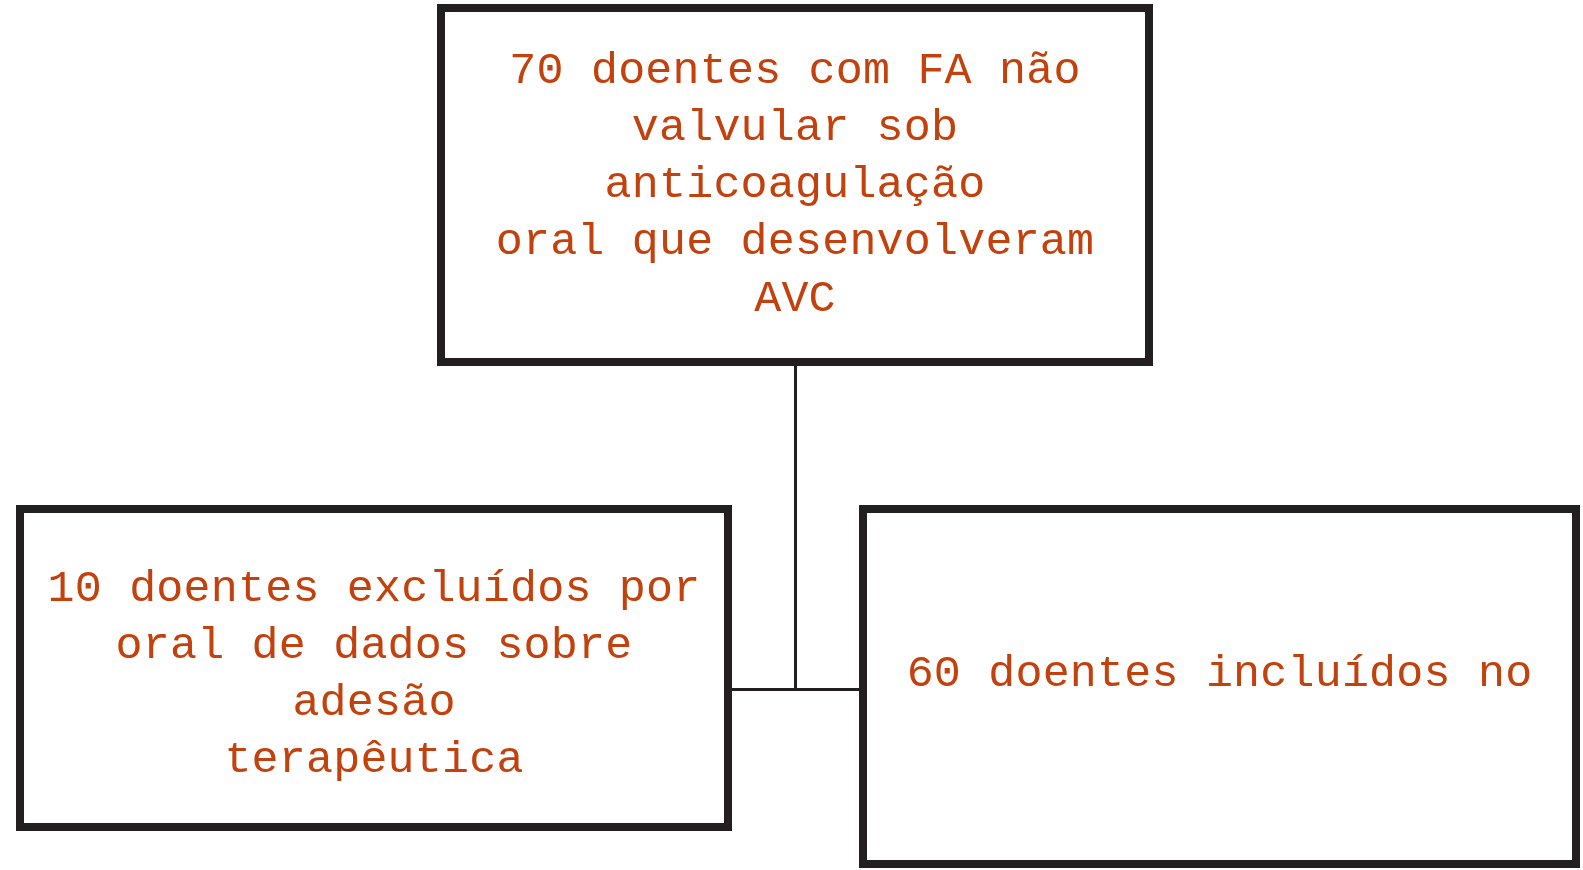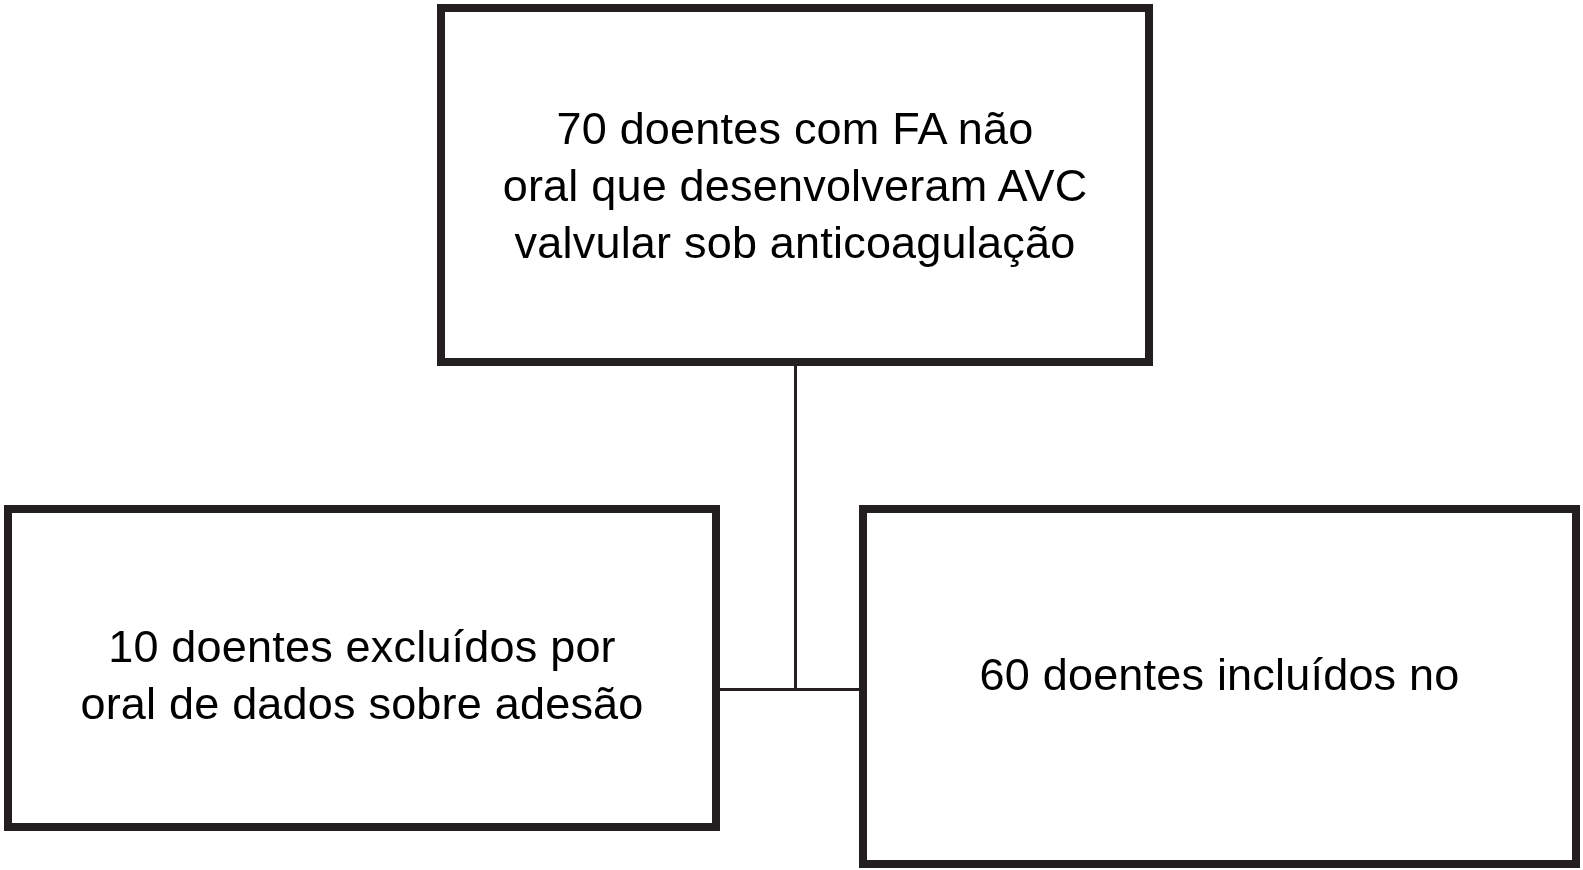--- a/index.html
+++ b/index.html
@@ -6,40 +6,40 @@
     margin: 0;
     padding: 0;
     background: #ffffff;
   }
   .canvas {
     position: relative;
     width: 1583px;
     height: 870px;
     background: #ffffff;
     overflow: hidden;
-    font-family: Liberation Sans, sans-serif;
-    color: #000000;
+    font-family: Liberation Mono, monospace;
+    color: #c2410c;
   }
   .box {
     position: absolute;
     box-sizing: border-box;
     border: 8px solid #231f20;
     background: #ffffff;
     display: flex;
     align-items: center;
     justify-content: center;
   }
   .box-top {
     left: 437px;
     top: 4px;
     width: 716px;
     height: 362px;
   }
   .box-left {
-    left: 4px;
+    left: 16px;
     top: 505px;
     width: 716px;
     height: 326px;
   }
   .box-right {
     left: 859px;
     top: 505px;
     width: 721px;
     height: 363px;
   }
@@ -69,32 +69,33 @@
   }
 </style>
 </head>
 <body>
 
 <div class="canvas">
 
   <div class="box box-top">
     <div class="box-text">
       <div>70 doentes com FA não</div>
+      <div>valvular sob anticoagulação</div>
       <div>oral que desenvolveram AVC</div>
-      <div>valvular sob anticoagulação</div>
     </div>
   </div>
 
   <div class="connector connector-v"></div>
   <div class="connector connector-h"></div>
 
   <div class="box box-left">
     <div class="box-text">
       <div>10 doentes excluídos por</div>
       <div>oral de dados sobre adesão</div>
+      <div>terapêutica</div>
     </div>
   </div>
 
   <div class="box box-right">
     <div class="box-text">
       <div>60 doentes incluídos no</div>
     </div>
   </div>
 
 </div>

